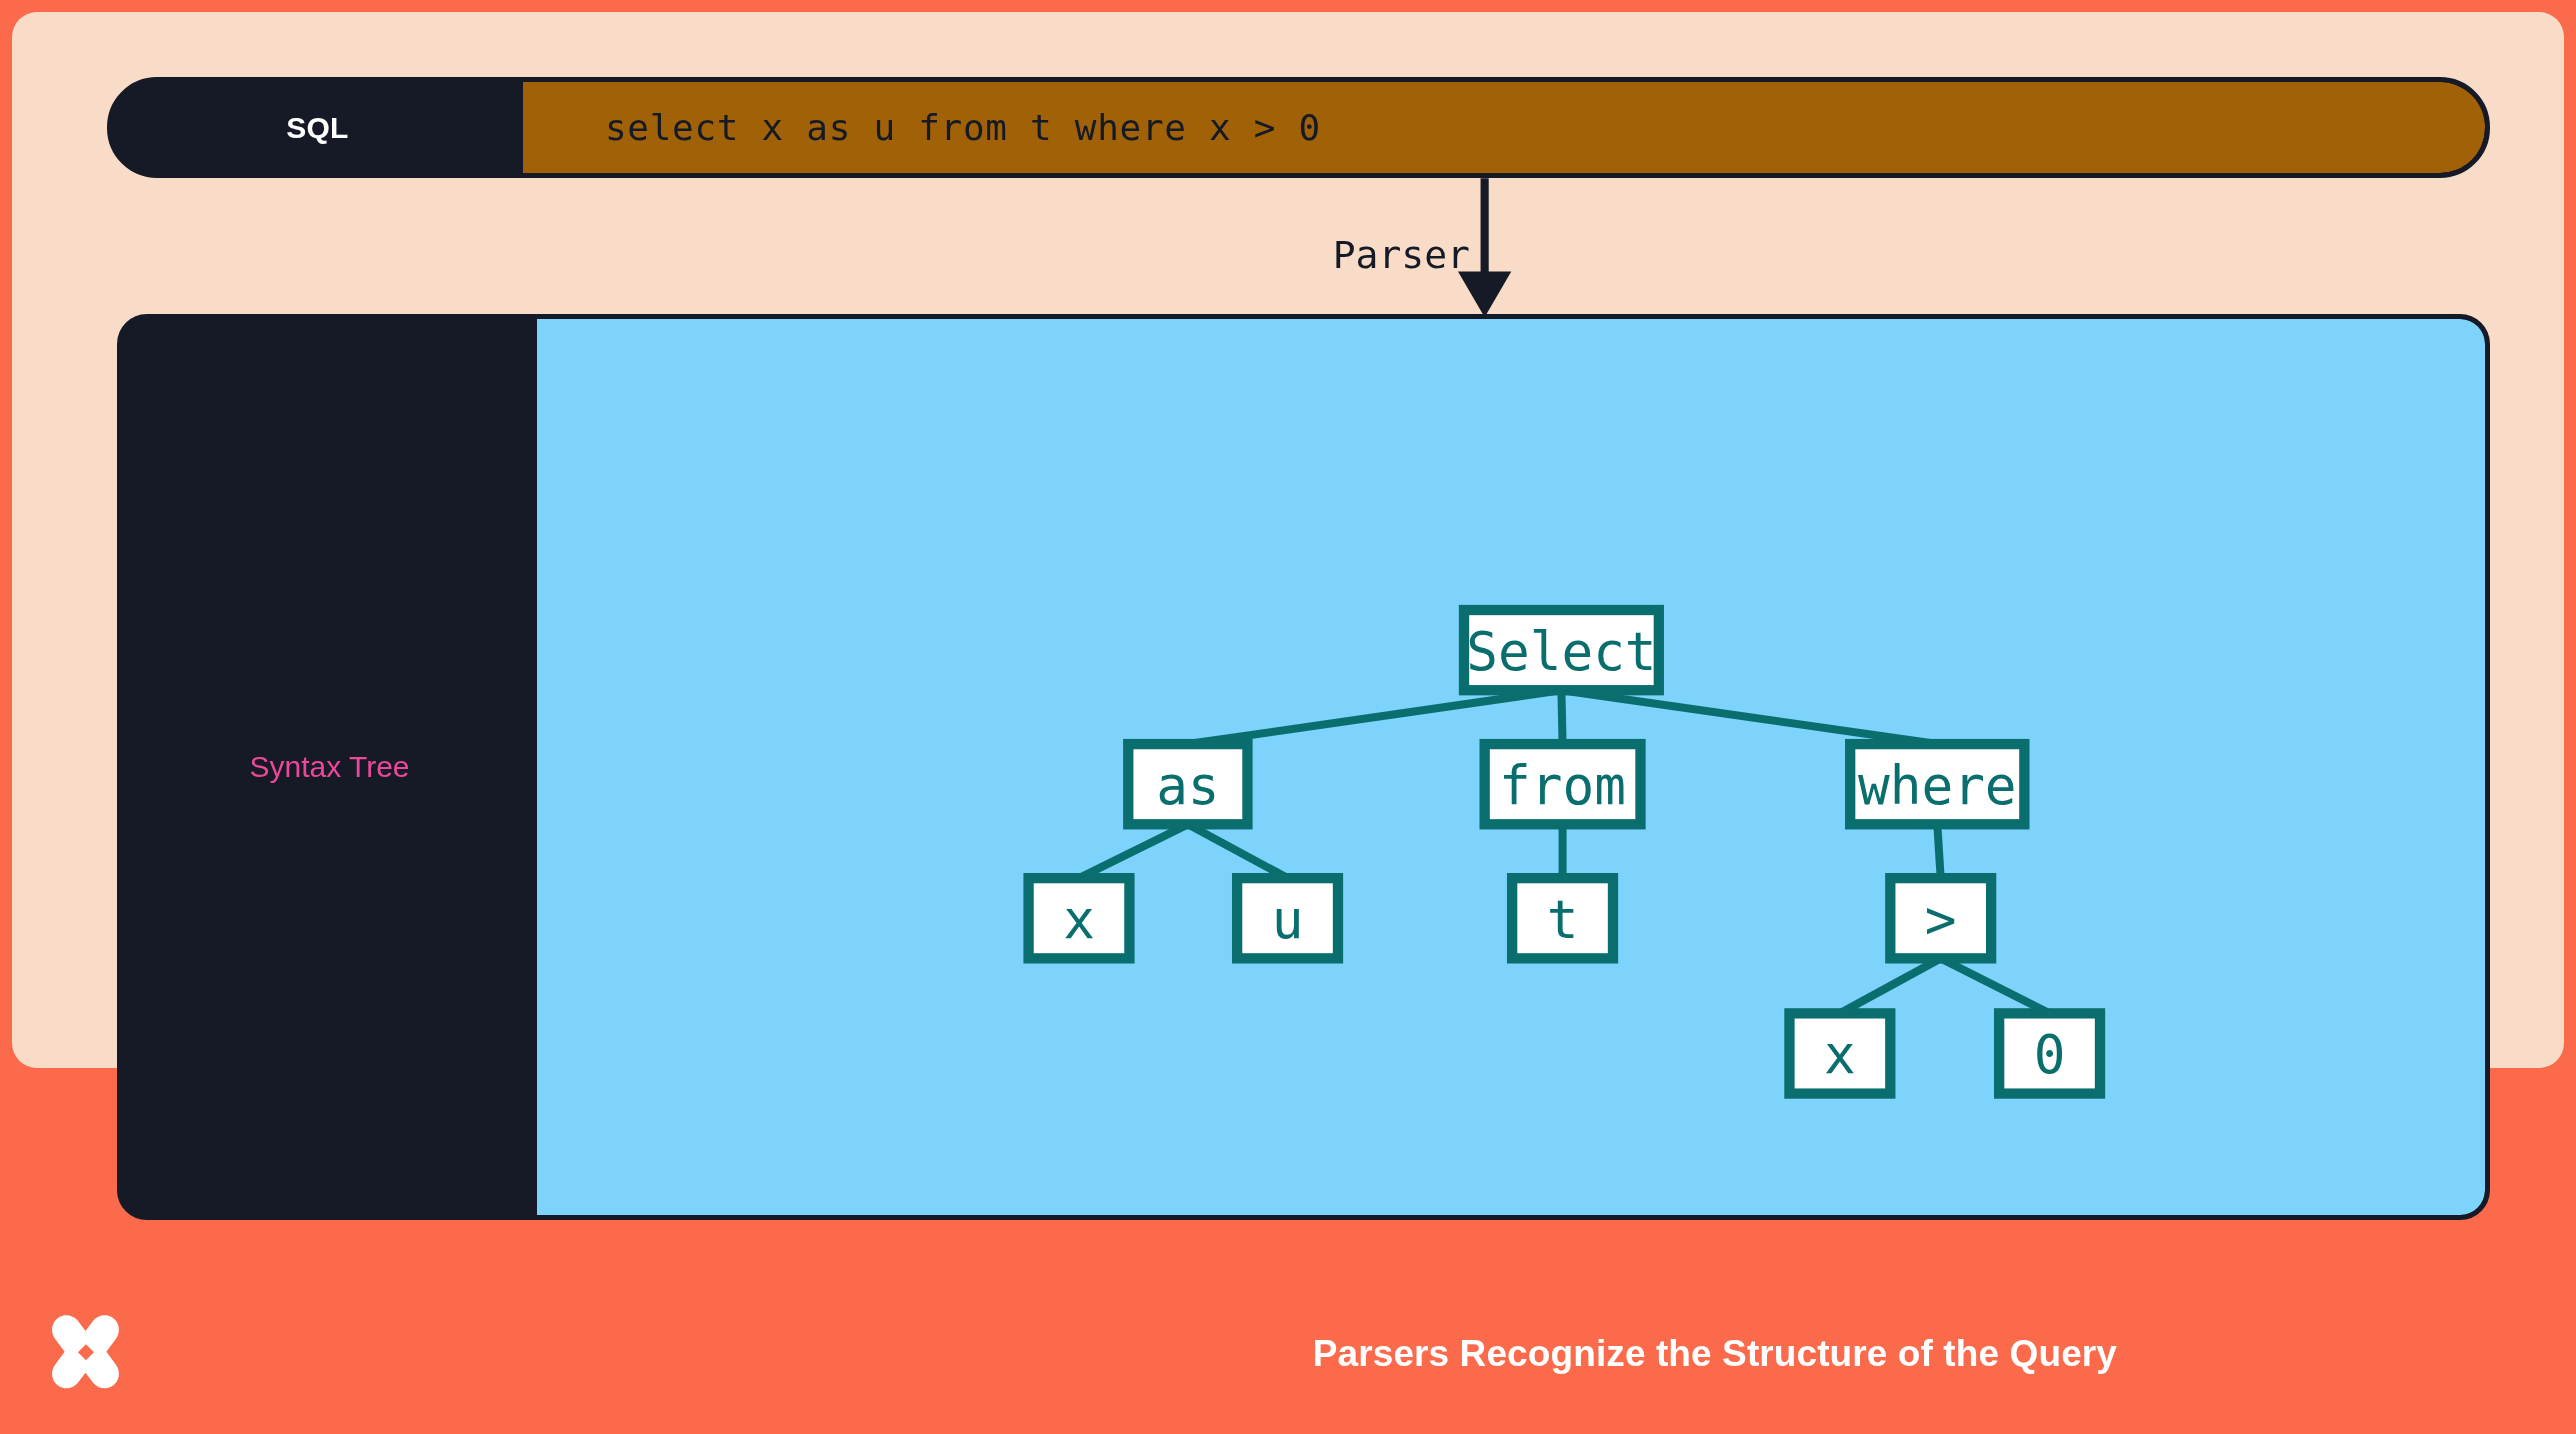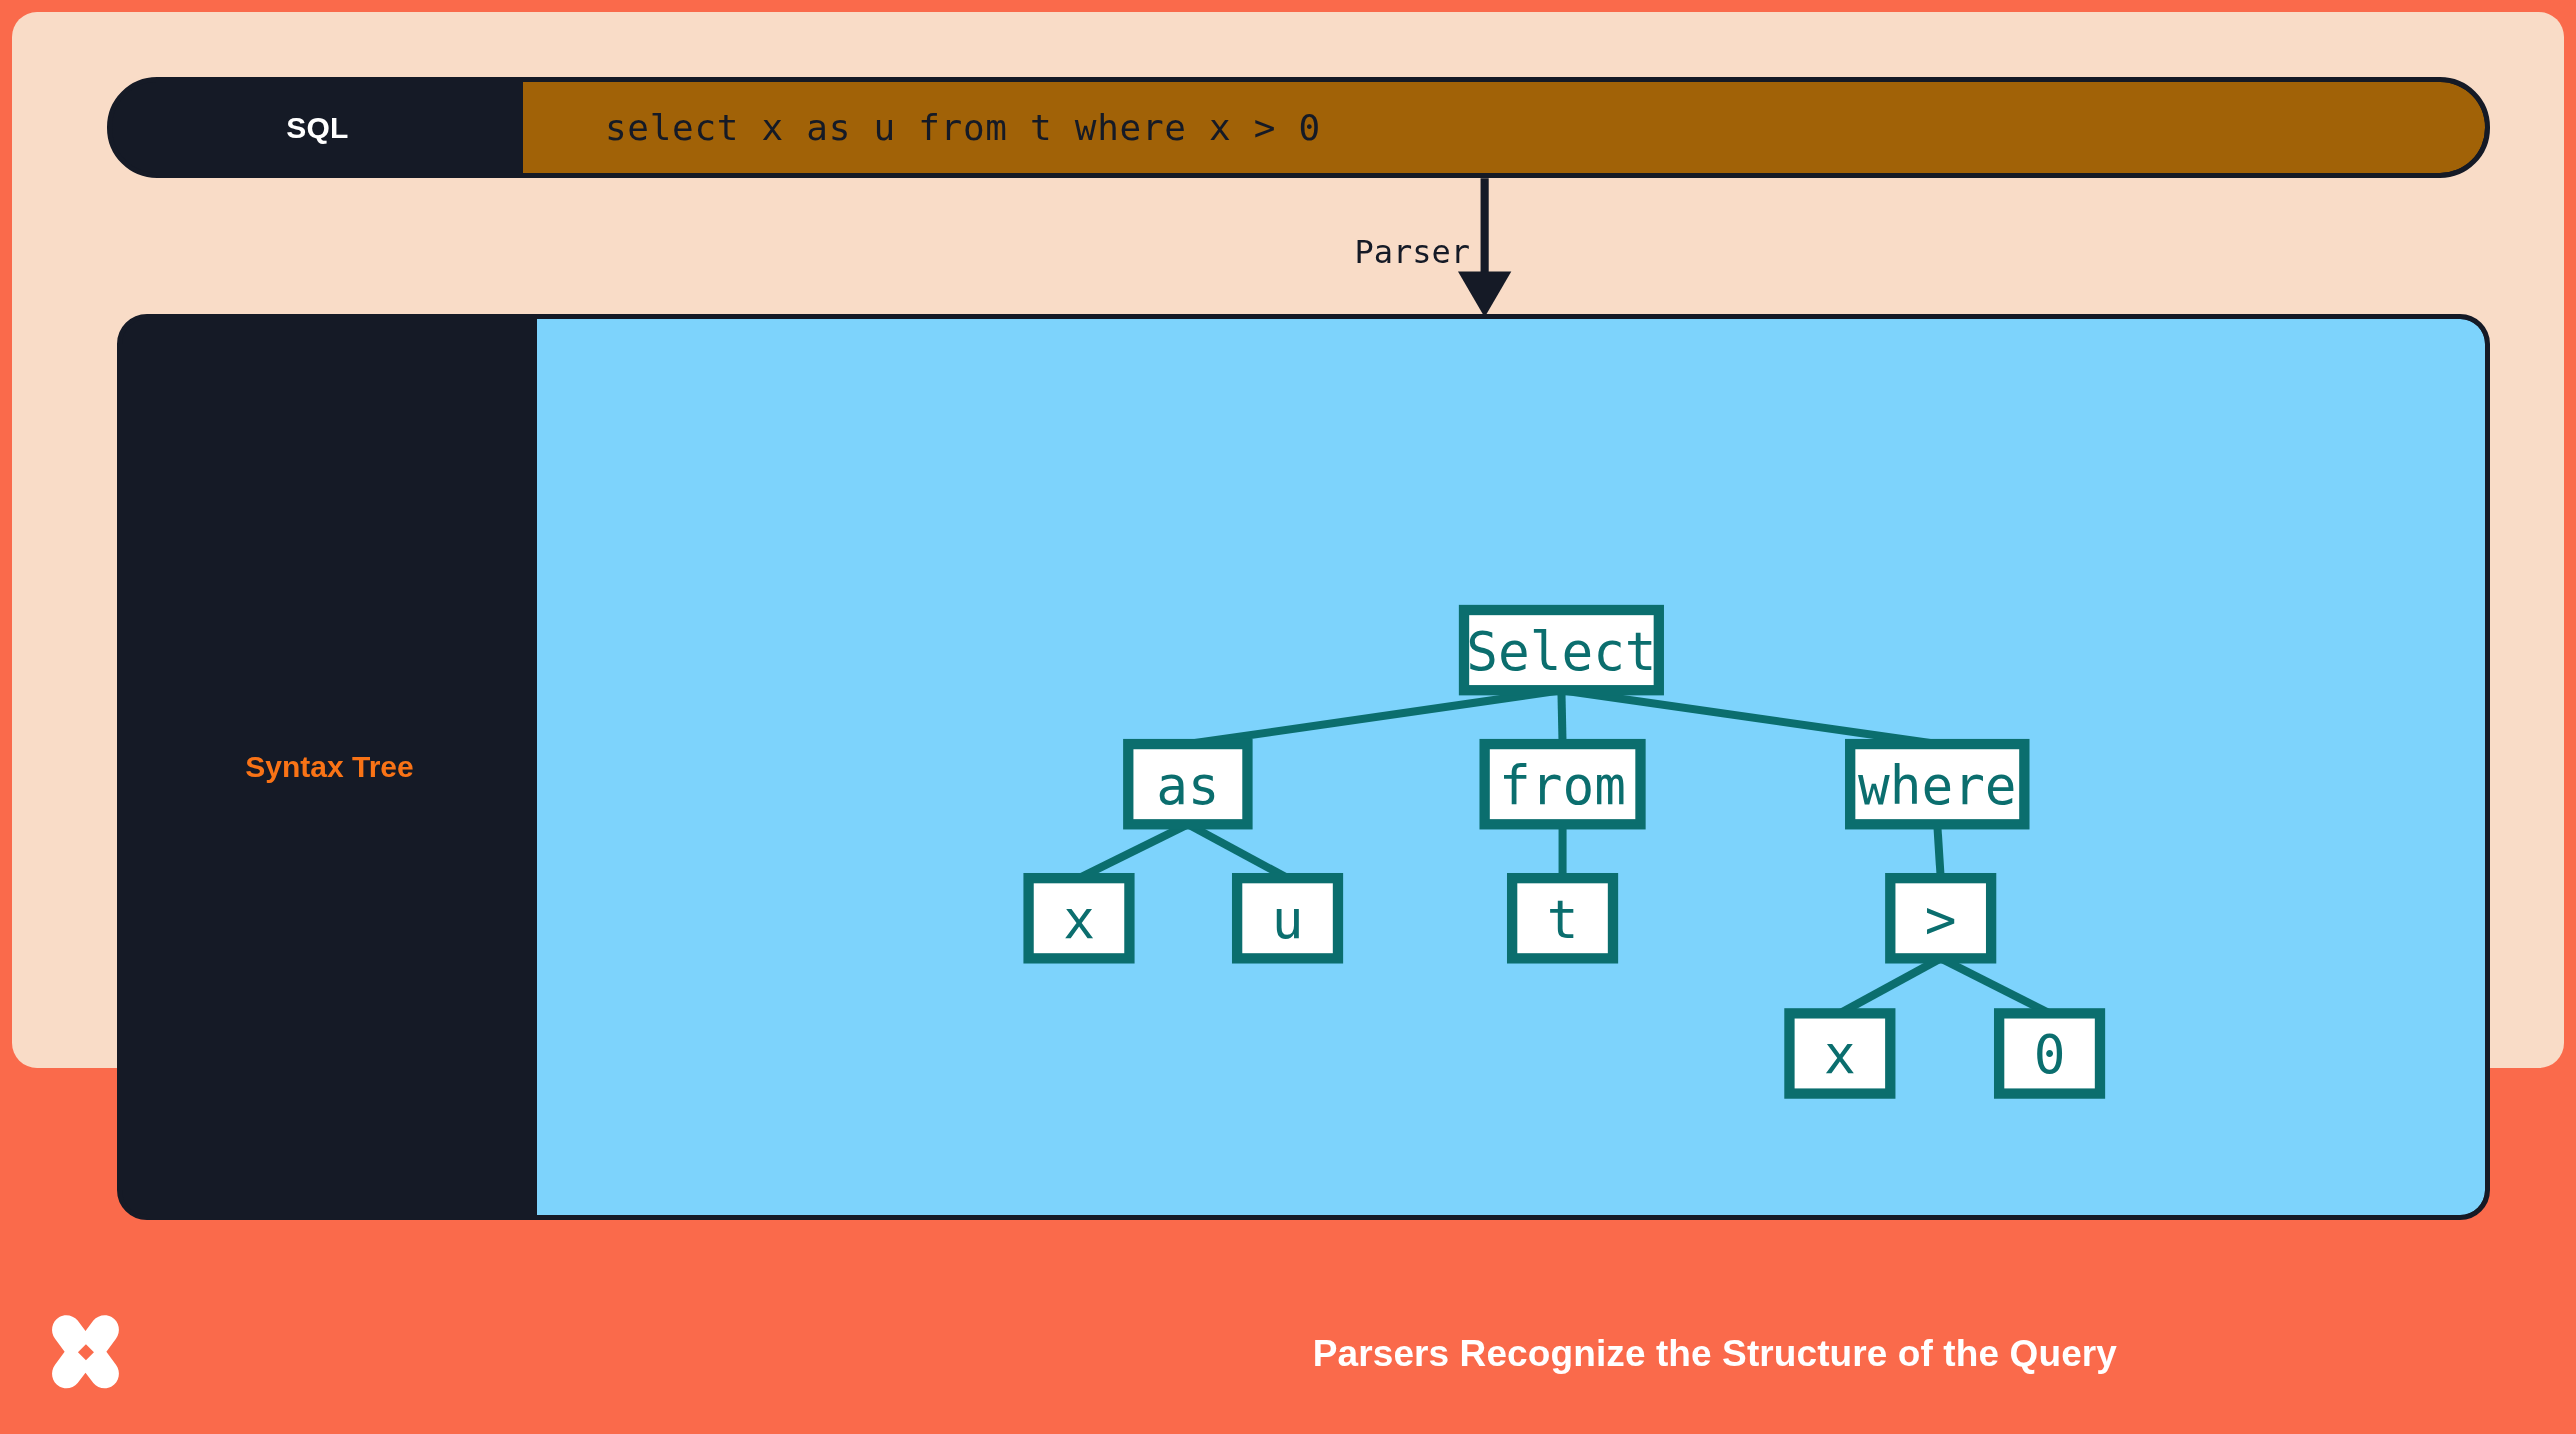--- a/index.html
+++ b/index.html
@@ -87,21 +87,21 @@
     height: 141px;
   }
   #parser-label {
     position: absolute;
     left: 1295px;
     top: 221px;
     width: 163px;
     text-align: right;
     color: #151A26;
     font-family: "DejaVu Sans Mono", "Liberation Mono", monospace;
-    font-size: 32px;
+    font-size: 38px;
   }
 
   
   #tree-panel {
     position: absolute;
     left: 105px;
     top: 302px;
     width: 2373px;
     height: 906px;
     box-sizing: border-box;
@@ -110,23 +110,23 @@
     border-radius: 30px;
     display: flex;
     align-items: stretch;
     overflow: hidden;
   }
   #tree-label {
     flex: 0 0 415px;
     display: flex;
     align-items: center;
     justify-content: center;
-    color: #f97316;
+    color: #ec4899;
     font-size: 30px;
-    font-weight: 700;
+    font-weight: 400;
   }
   #tree-canvas {
     flex: 1 1 auto;
     position: relative;
     background: #7dd3fc;
     border-top-right-radius: 24.5px;
     border-bottom-right-radius: 24.5px;
     overflow: hidden;
   }
   #tree-svg {

